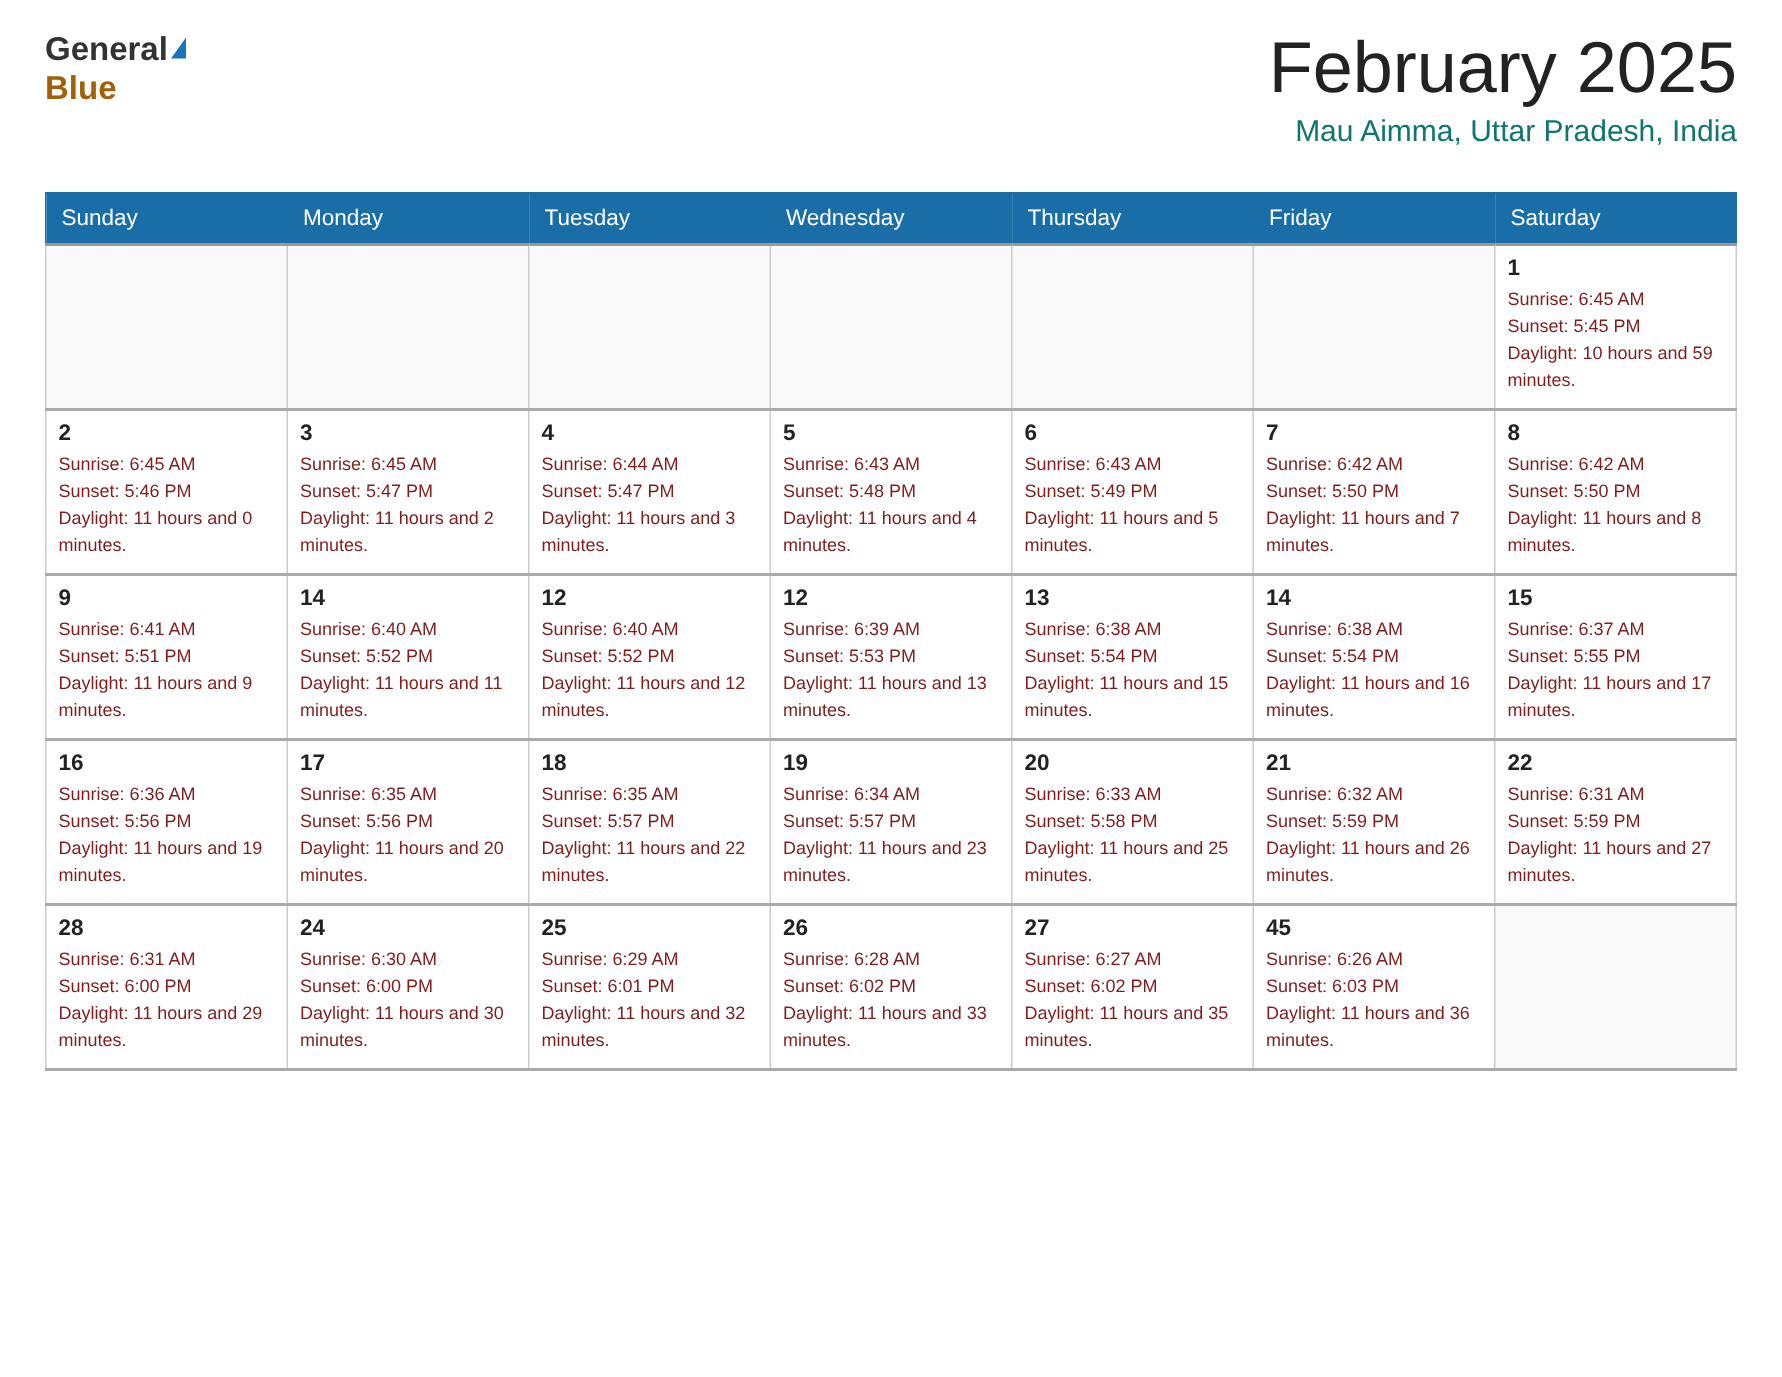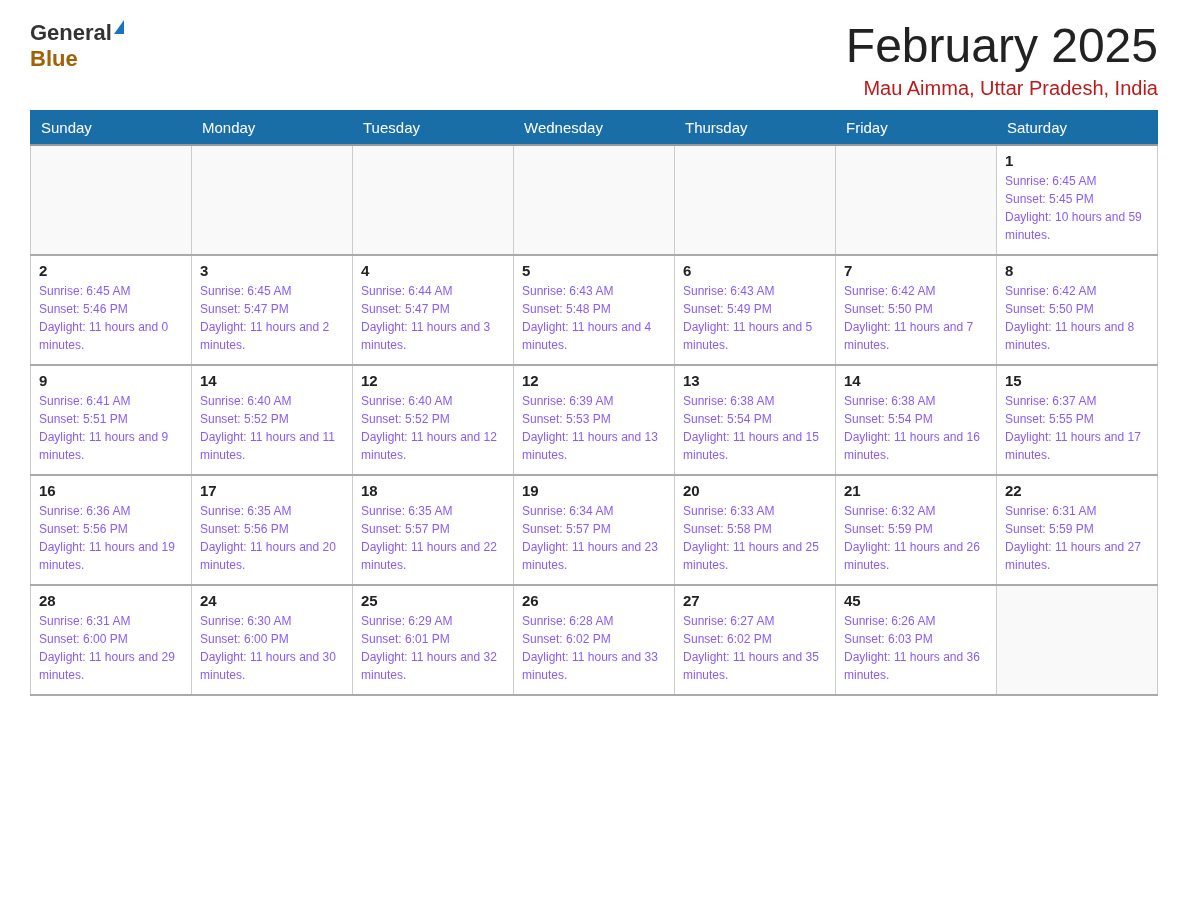--- a/index.html
+++ b/index.html
@@ -16,21 +16,21 @@
       align-items: flex-start;
       margin-bottom: 10px;
     }
     .logo {
       display: flex;
       flex-direction: column;
       align-items: flex-start;
     }
     .logo-text {
       display: flex;
-      align-items: flex-start;
+      align-items: center;
     }
     .logo-general {
       font-size: 22px;
       font-weight: bold;
       color: #333;
     }
     .logo-triangle {
       width: 0;
       height: 0;
       border-left: 10px solid transparent;
@@ -49,27 +49,27 @@
       text-align: right;
     }
     .month-title {
       font-size: 48px;
       font-weight: normal;
       color: #222;
       line-height: 1.1;
     }
     .location {
       font-size: 20px;
-      color: #b91c1c;
+      color: #0f766e;
       margin-top: 4px;
     }
     .calendar {
       width: 100%;
       border-collapse: collapse;
-      margin-top: 10px;
+      margin-top: 28px;
     }
     .calendar th {
       background: #1a6ea8;
       color: #fff;
       font-size: 15px;
       font-weight: normal;
       padding: 8px 10px;
       text-align: left;
       border: 1px solid #1a6ea8;
     }
@@ -88,21 +88,21 @@
     }
     .day-num {
       font-size: 15px;
       font-weight: bold;
       display: block;
       margin-bottom: 3px;
       color: #222;
     }
     .day-info {
       font-size: 12px;
-      color: #8b5cf6;
+      color: #7f1d1d;
       line-height: 1.5;
     }
     .empty-cell {
       background: #f9f9f9;
     }
     .calendar tbody tr {
       border-bottom: 2px solid #aaa;
     }
   </style>
 </head>

